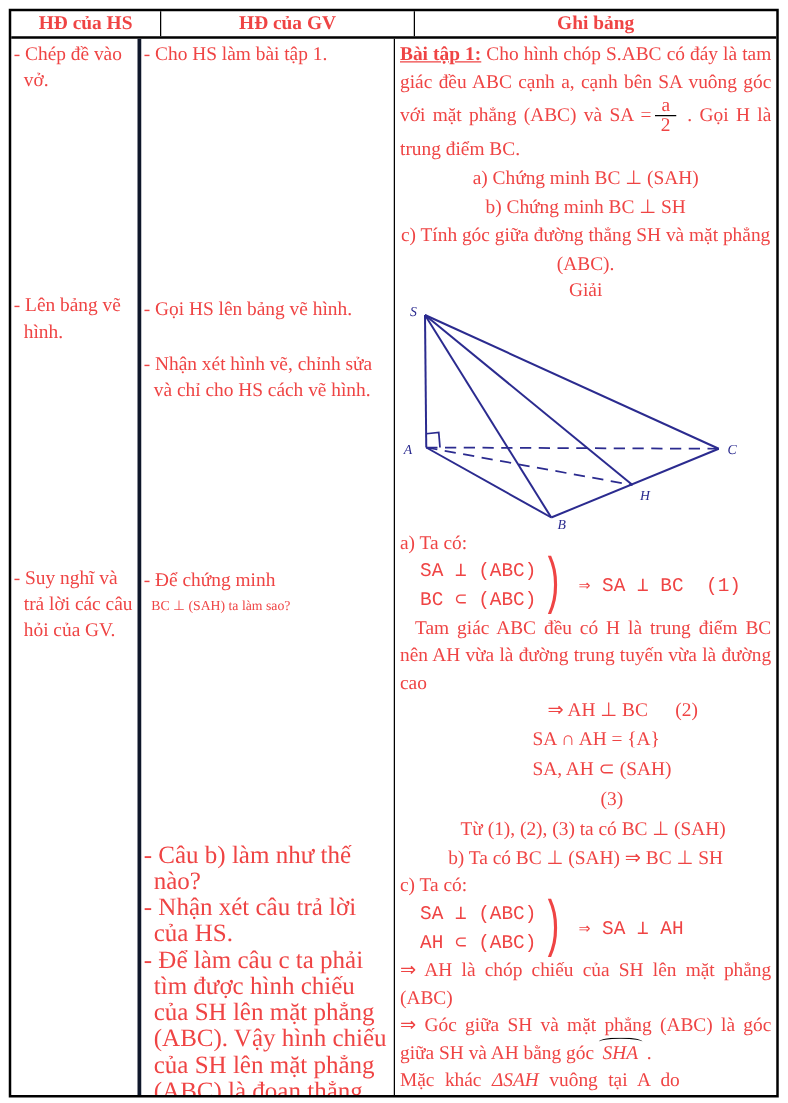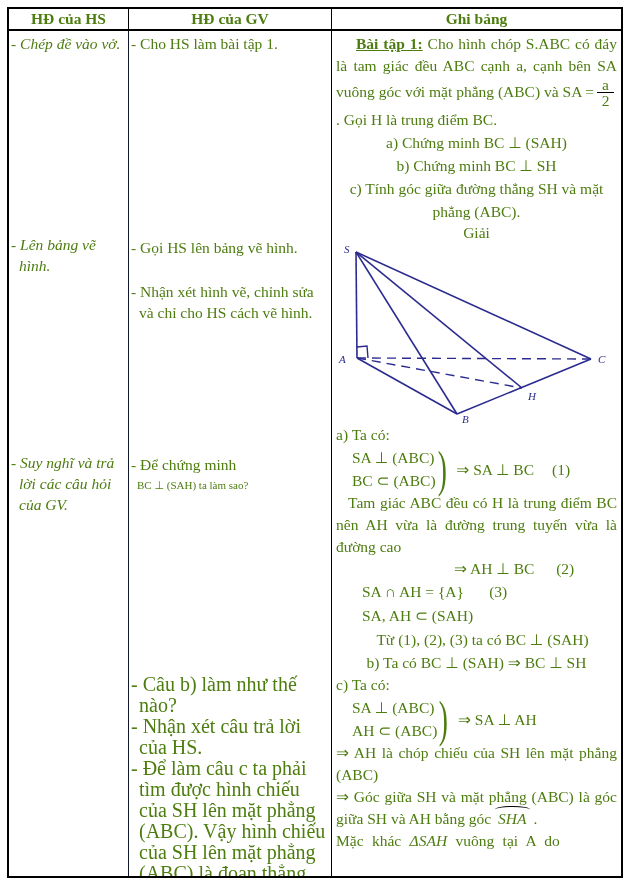--- a/index.html
+++ b/index.html
@@ -1,63 +1,63 @@
 <!DOCTYPE html>
 <html><head>
 <meta charset="utf-8">
 <style>
   * { margin:0; padding:0; box-sizing:border-box; }
   body { background:#ffffff; }
   .page {
     position:relative; width:630px; height:882px; background:#ffffff;
-    font-family:"Liberation Serif", serif; color:#4d7c0f;
+    font-family:"Liberation Serif", serif; color:#ef4444;
   }
   .tbl {
     position:absolute; left:7px; top:7px; width:616px; height:871px;
     border:2px solid #000; display:flex; flex-direction:column;
   }
   .hdr { flex:0 0 22px; display:flex; border-bottom:2px solid #000; }
   .hdr-cell {
     font-weight:bold; font-size:15.5px; line-height:20px; text-align:center;
   }
   .tbody { flex:1 1 auto; display:flex; min-height:0; }
-  .c1 { width:120px; border-right:1px solid #0f172a; position:relative; overflow:hidden;font-style:italic; }
+  .c1 { width:104px; border-right:3px solid #0f172a; position:relative; overflow:hidden; }
   .c2 { width:203px; border-right:1px solid #000; position:relative; overflow:hidden; }
   .c3 { flex:1; position:relative; overflow:hidden; padding:2px 4px 0 4px;
         font-size:15.5px; line-height:22px; }
   .hc1 { width:120px; border-right:1px solid #000; }
   .hc2 { width:203px; border-right:1px solid #000; }
   .hc3 { flex:1; }
   .note {
     position:absolute; left:0; width:100%; padding:0 3px 0 10px; text-indent:-8px;
     font-size:15.5px; line-height:21px;
   }
   .note-cont { position:absolute; left:0; width:100%; padding:0 3px 0 8px;
     font-size:11px; line-height:21px; }
   .flowblock { position:absolute; left:0; width:100%; padding:0 3px 0 2px; }
   .flowblock .note-f { padding:0 1px 0 8px; text-indent:-8px; font-size:20px; line-height:21px; }
   
   .jus { text-align:justify; }
-  .bold-u { font-weight:bold; text-decoration:underline;margin-left:20px; }
+  .bold-u { font-weight:bold; text-decoration:underline; }
   .frac { display:inline-block; vertical-align:middle; text-align:center; margin:0 3px; }
   .frac-num { display:block; line-height:15px; padding:0 5px; border-bottom:1px solid #000; }
   .frac-den { display:block; line-height:16px; }
   .qline { line-height:23px;text-align:center; }
   .giai { text-align:center; line-height:19px; }
   .figwrap { width:289px; height:182px; }
-  .sys { display:flex; align-items:center; margin-left:16px; line-height:23px; }
+  .sys { display:flex; align-items:center; margin-left:16px; line-height:23px;font-family:Liberation Mono, monospace; }
   .sys-lines { display:flex; flex-direction:column; }
   .brace { display:inline-block; font-size:50px; line-height:44px; font-weight:400;
            transform:scaleX(0.55); margin-left:-2px; }
   .sys-res { margin-left:6px; }
   .tag { margin-left:18px; }
   .tag3 { margin-left:16px; }
   .indent { text-indent:12px; }
   .ahbc { margin-left:118px; line-height:22px; }
-  .sys3 { display:flex; margin-left:26px; line-height:24px; }
+  .sys3 { display:flex; align-items:center; margin-left:26px; line-height:24px;flex-direction:column; }
   .angle-arc { font-style:italic; position:relative; display:inline-block; padding:0 3px; }
   .angle-arc::before {
     content:""; position:absolute; top:-2px; left:0; right:0; height:6px;
     border-top:1.5px solid #000; border-radius:50% 50% 0 0;
   }
   .ital { font-style:italic; }
   .lastline { word-spacing:4.5px; }
   svg text { font-family:"Liberation Serif", serif; font-style:italic; font-size:11px; }
 </style>
 </head>

